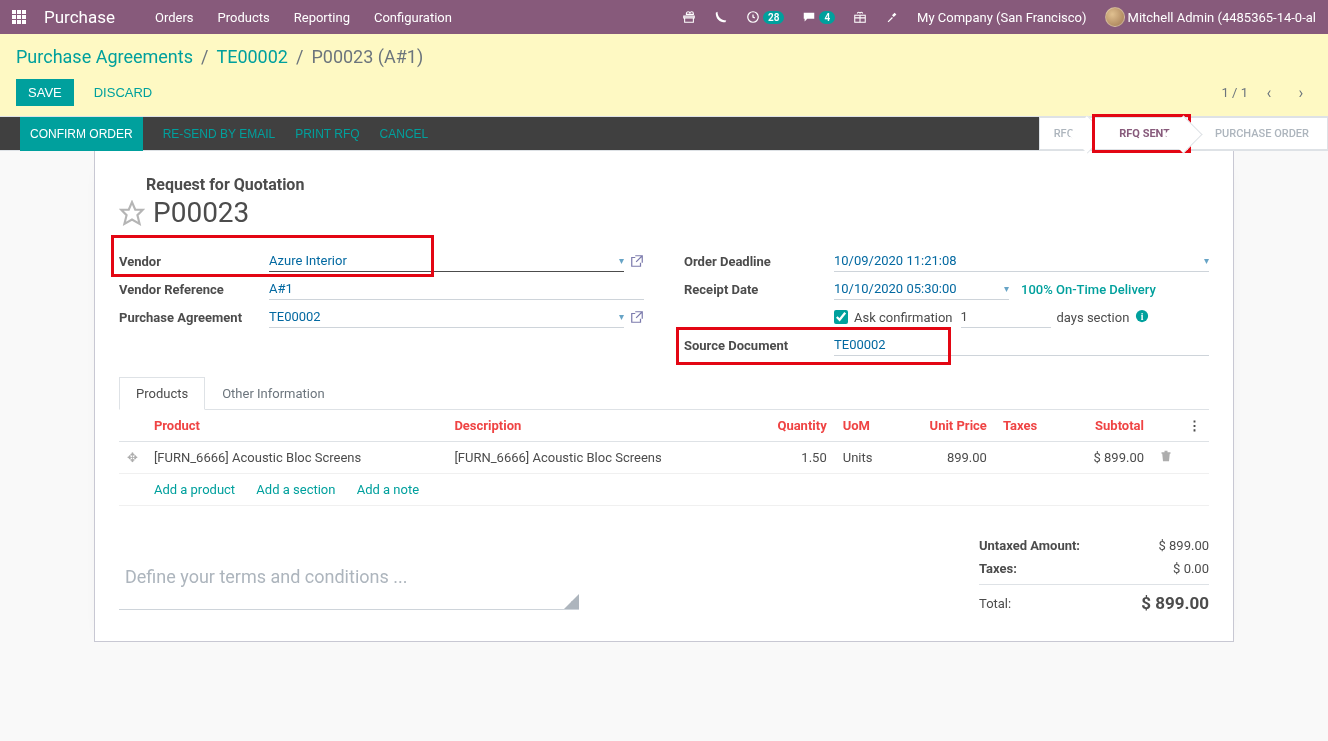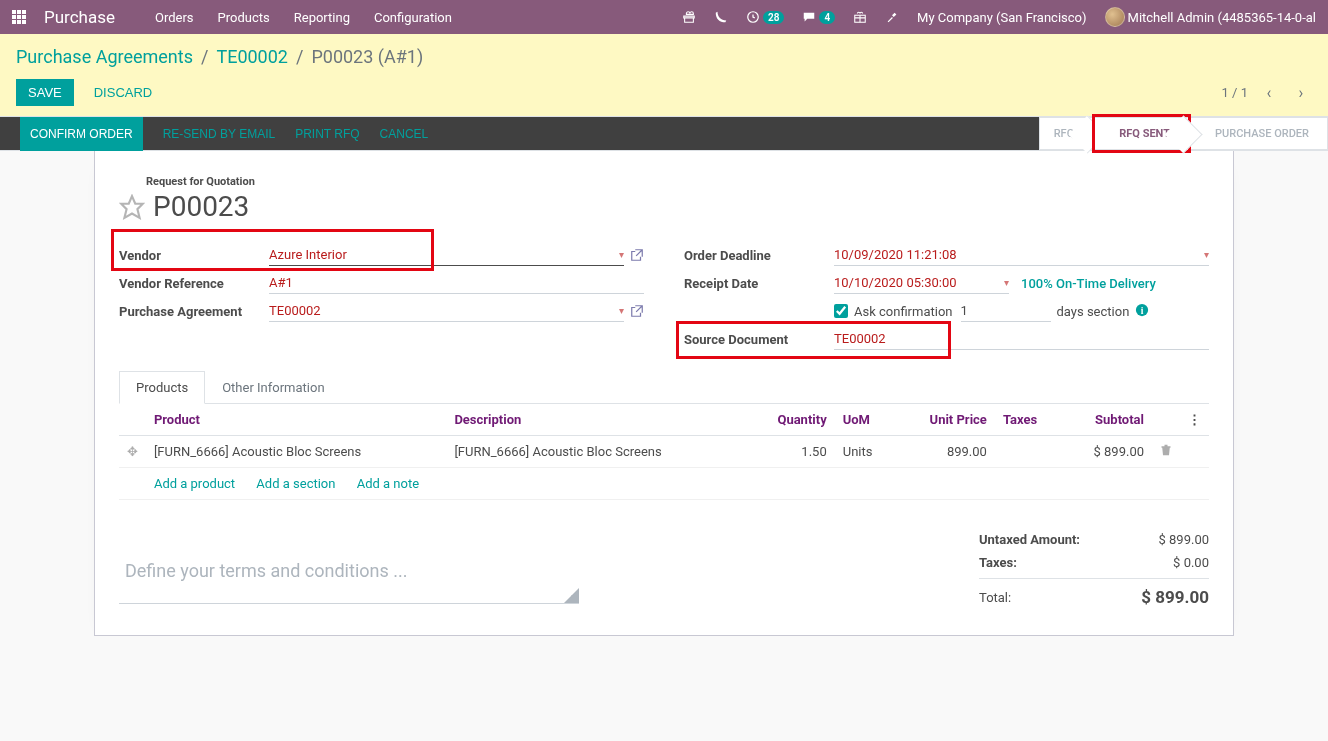--- a/index.html
+++ b/index.html
@@ -40,46 +40,46 @@
 .status-step.first { border-left: 1px solid #dee2e6; padding-left: 14px; }
 .status-step.active { color: #875a7b; font-weight: 700; }
 .status-step::after { content: ''; position: absolute; right: -9px; top: 3px; width: 26px; height: 26px; border-top: 1px solid #dee2e6; border-right: 1px solid #dee2e6; transform: rotate(45deg); background: #fff; z-index: 2; }
 .status-step.last::after { display: none; }
 .status-step.last { border-right: 1px solid #dee2e6; }
 .highlight-box-status { border: 3px solid #e30613; margin: -3px 0; z-index: 5; }
 
 
 .form-sheet { max-width: 1140px; margin: 0 auto; background: #fff; border: 1px solid #c8c8d3; border-top: none; padding: 24px; box-shadow: 0 5px 20px -15px rgba(0,0,0,0.2); }
 .oe-title-row { display: flex; flex-direction: column; gap: 2px; margin-bottom: 18px; }
-.oe-title-label { font-size: 11px; color: #4c4c4c; font-weight: 700; padding-left: 27px; }
+.oe-title-label { font-size: 16px; color: #4c4c4c; font-weight: 700; padding-left: 27px; }
 .oe-title-name { display: flex; align-items: center; gap: 8px; }
 .oe-title-name .star { width: 26px; height: 26px; cursor: pointer; }
 .oe-title-name h1 { font-size: 28px; font-weight: 400; color: #4c4c4c; }
 
 .form-grid { display: grid; grid-template-columns: 1fr 1fr; gap: 0 40px; margin-bottom: 18px; }
 .form-row { display: flex; align-items: center; min-height: 28px; position: relative; }
 .form-row .label { width: 150px; font-size: 13px; color: #4c4c4c; font-weight: 700; }
-.form-row .field { flex: 1; position: relative; border-bottom: 1px solid #ced4da; padding: 3px 0; font-size: 13px; color: #b91c1c; display: flex; align-items: center; }
+.form-row .field { flex: 1; position: relative; border-bottom: 1px solid #ced4da; padding: 3px 0; font-size: 13px; color: #0369a1; display: flex; align-items: center; }
 .form-row .ext-icon { margin-left: 6px; cursor: pointer; width: 14px; height: 14px; fill: #7c7bad; }
 .form-row .caret { margin-left: auto; cursor: pointer; opacity: 0.6; font-size: 10px; }
 .form-row .teal-link { color: #00a09d; margin-left: 12px; cursor: pointer; font-weight: 500; }
 .form-row .info-icon { color: #00a09d; margin-left: 6px; cursor: pointer; }
 .form-row .days-input { width: 90px; border-bottom: 1px solid #ced4da; padding: 3px 0; margin-right: 6px; }
 .checkbox-label { display: flex; align-items: center; gap: 6px; font-size: 13px; color: #4c4c4c; margin-right: 8px; }
 .checkbox-label input { accent-color: #00a09d; width: 14px; height: 14px; }
 .highlight-box { border: 3px solid #e30613; position: absolute; pointer-events: none; z-index: 10; }
 
 
 .tabs { display: flex; border-bottom: 1px solid #dee2e6; margin-bottom: 0; }
 .tab { padding: 8px 16px; cursor: pointer; color: #6c757d; border: 1px solid transparent; border-bottom: none; margin-bottom: -1px; font-size: 13px; }
 .tab.active { color: #4c4c4c; border-color: #dee2e6; border-bottom: 1px solid #fff; background: #fff; }
 
 
 .product-table { width: 100%; border-collapse: collapse; font-size: 13px; }
-.product-table th { text-align: left; padding: 8px 8px; font-weight: 700; color: #701a75; border-bottom: 1px solid #dee2e6; }
+.product-table th { text-align: left; padding: 8px 8px; font-weight: 700; color: #ef4444; border-bottom: 1px solid #dee2e6; }
 .product-table th.right { text-align: right; }
 .product-table td { padding: 8px 8px; border-bottom: 1px solid #f0f0f0; }
 .product-table td.right { text-align: right; }
 .product-table .handle { cursor: move; color: #adadad; width: 20px; text-align: center; }
 .product-table .trash { cursor: pointer; color: #adadad; width: 20px; text-align: center; }
 .product-table .more-col { width: 20px; text-align: center; cursor: pointer; color: #4c4c4c; }
 .add-links { padding: 8px 8px; }
 .add-links a { color: #00a09d; text-decoration: none; margin-right: 18px; cursor: pointer; }
 
 

